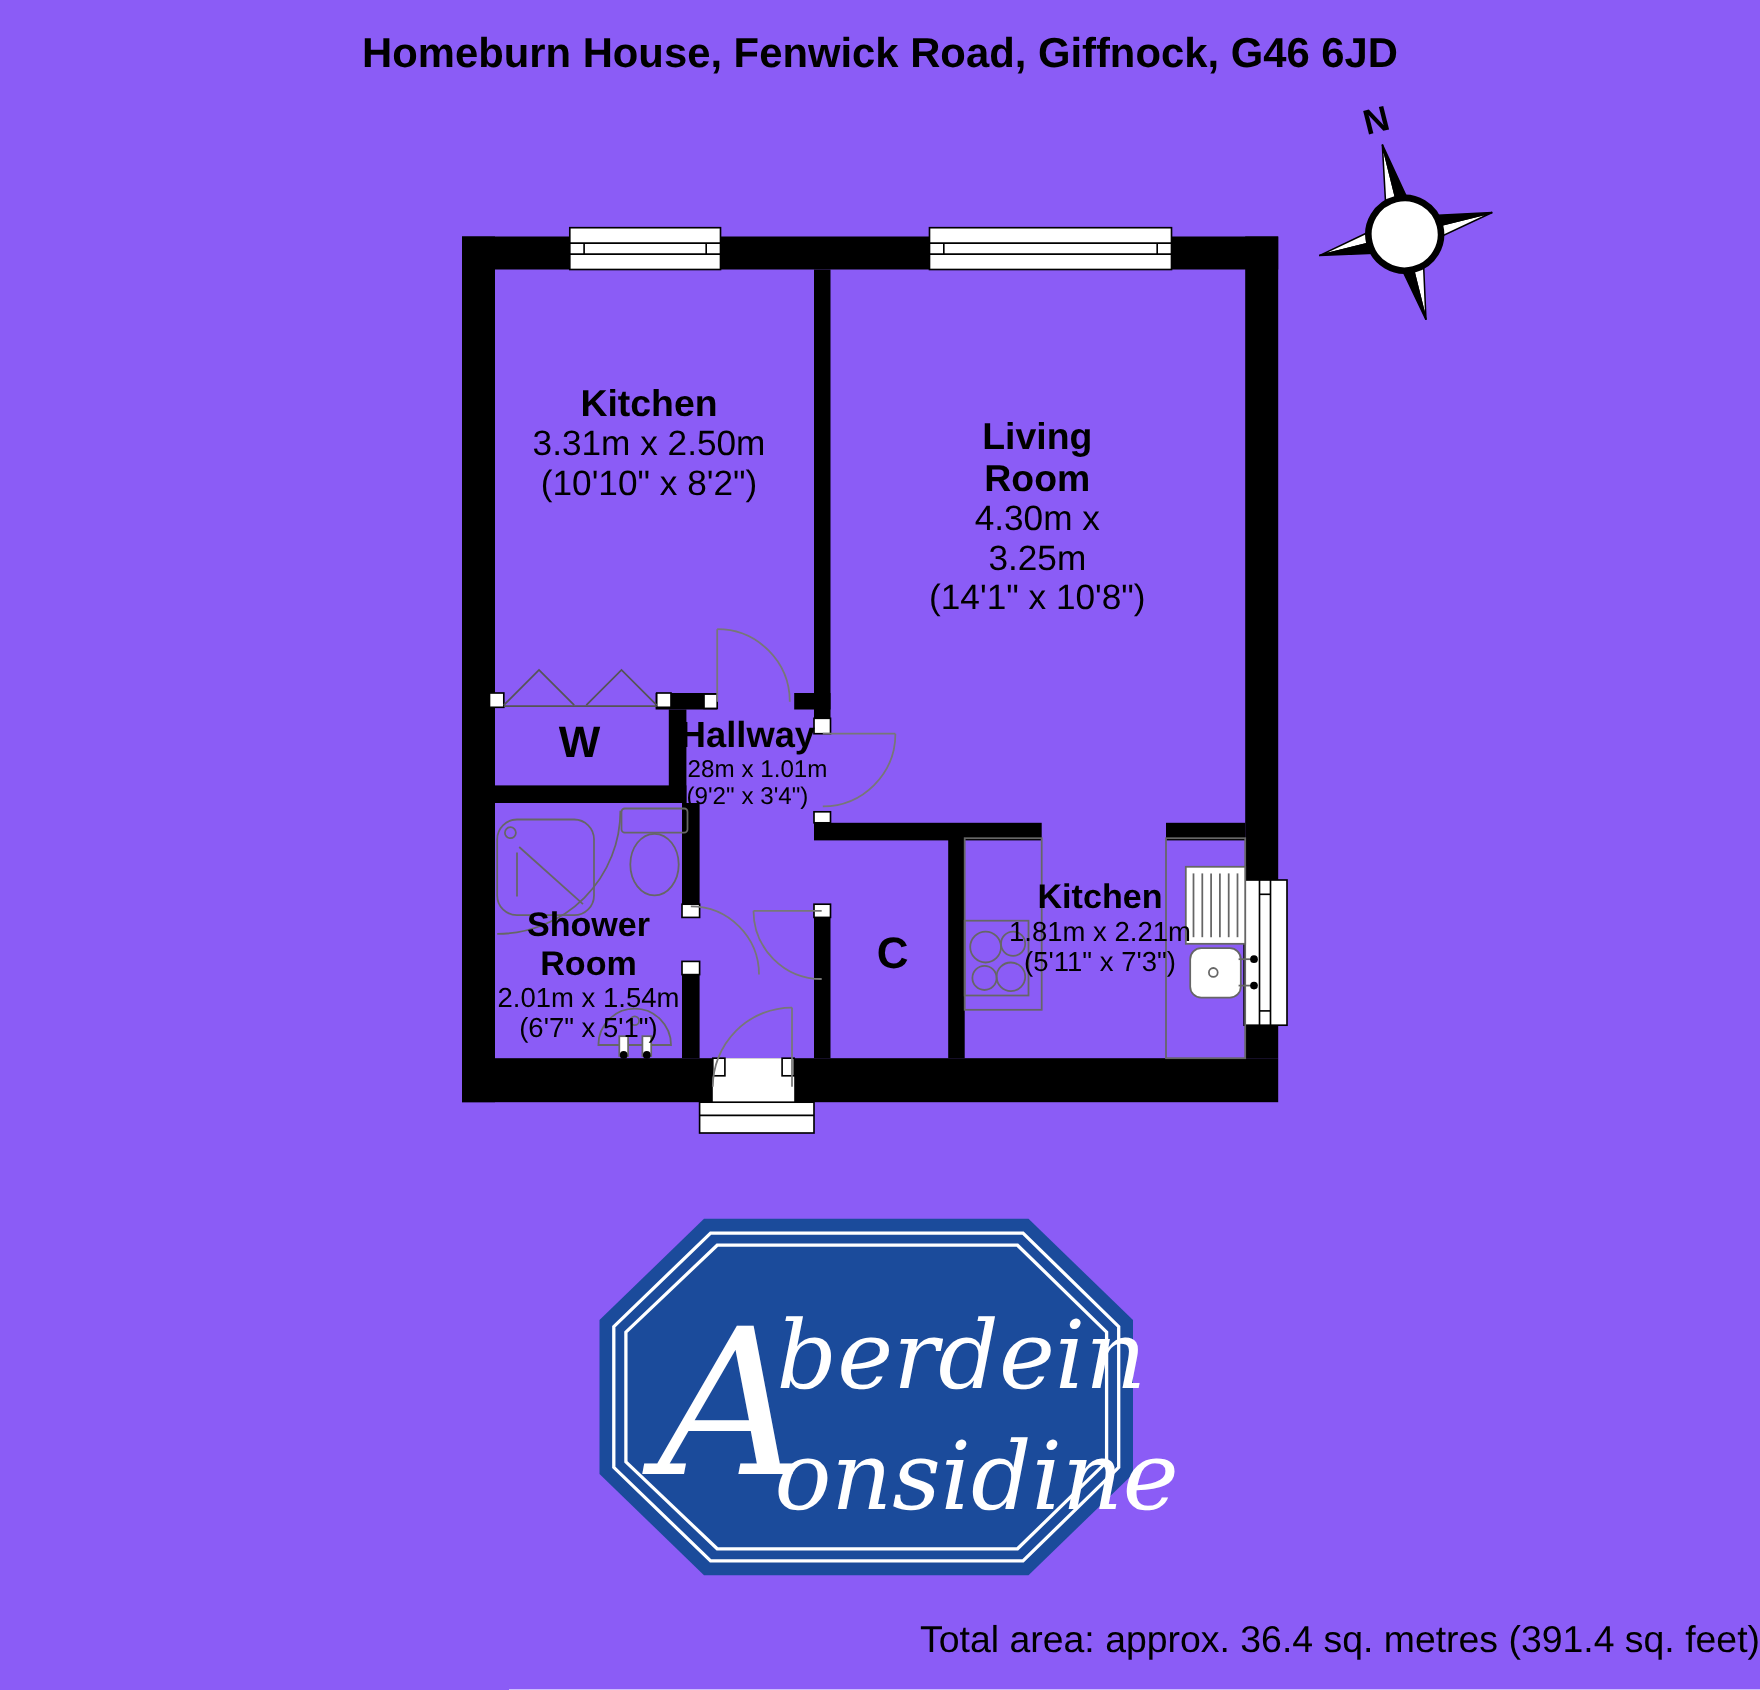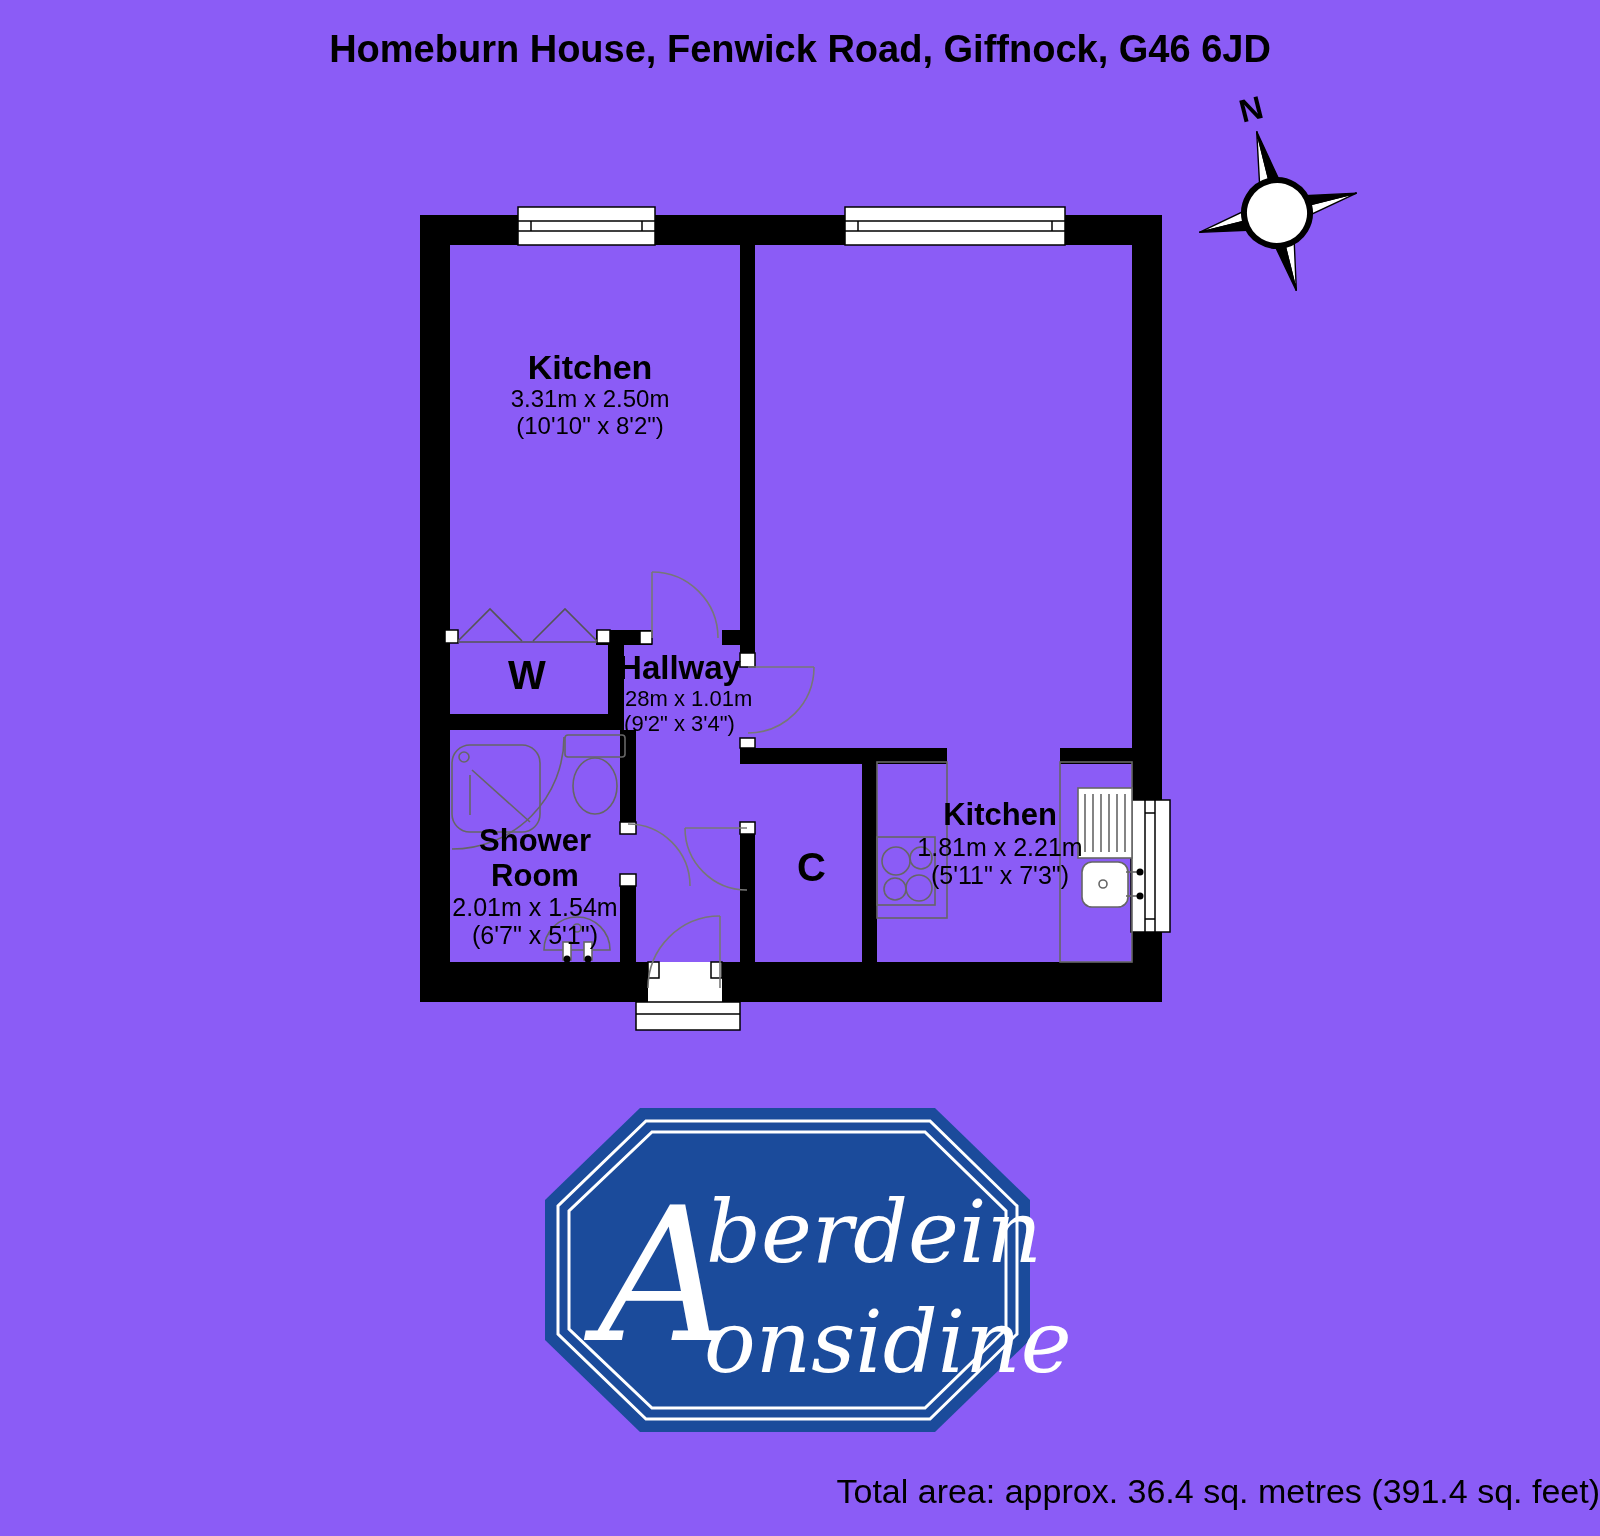--- a/index.html
+++ b/index.html
@@ -5,21 +5,21 @@
   html,body{margin:0;padding:0;background:#fff;}
   #page{position:relative;width:1600px;height:1536px;background:#8b5cf6;
         font-family:"Liberation Sans", sans-serif;overflow:hidden;}
   .title{position:absolute;top:28px;left:0;width:100%;text-align:center;
          font-size:38px;font-weight:bold;color:#000;}
   .footer{position:absolute;top:1472px;left:0;width:100%;text-align:right;
           font-size:34px;color:#000;}
   .plan-svg{position:absolute;left:0;top:0;}
   .room-label{position:absolute;text-align:center;color:#000;line-height:1.12;}
   .room-name{font-weight:bold;font-size:34px;}
-  .room-dim{font-size:24px;}
+  .room-dim{font-size:32px;}
   .small .room-name{font-size:33px;}
   .small .room-dim{font-size:22px;}
   .mid .room-name{font-size:31px;}
   .mid .room-dim{font-size:25px;}
   .abbr{position:absolute;font-weight:bold;font-size:40px;color:#000;}
 </style>
 </head>
 <body>
 
 <div id="page">
@@ -195,20 +195,25 @@
       <text x="704" y="1372" font-family="DejaVu Serif, serif" font-style="italic" font-size="86" fill="#ffffff">onsidine</text>
     </g>
   </svg>
 
   <div class="room-label" style="left:460px;top:348px;width:260px;">
     <div class="room-name">Kitchen</div>
     <div class="room-dim">3.31m x 2.50m</div>
     <div class="room-dim">(10'10" x 8'2")</div>
   </div>
 
+  <div class="room-label" style="left:843px;top:378px;width:200px;">
+    <div class="room-name">Living Room</div>
+    <div class="room-dim">4.30m x 3.25m</div>
+    <div class="room-dim">(14'1" x 10'8")</div>
+  </div>
 
   <div class="room-label small" style="left:592px;top:650px;width:175px;">
     <div class="room-name">Hallway</div>
     <div class="room-dim">1.28m x 1.01m</div>
     <div class="room-dim">(9'2" x 3'4")</div>
   </div>
 
   <div class="room-label mid" style="left:440px;top:824px;width:190px;">
     <div class="room-name">Shower Room</div>
     <div class="room-dim">2.01m x 1.54m</div>

